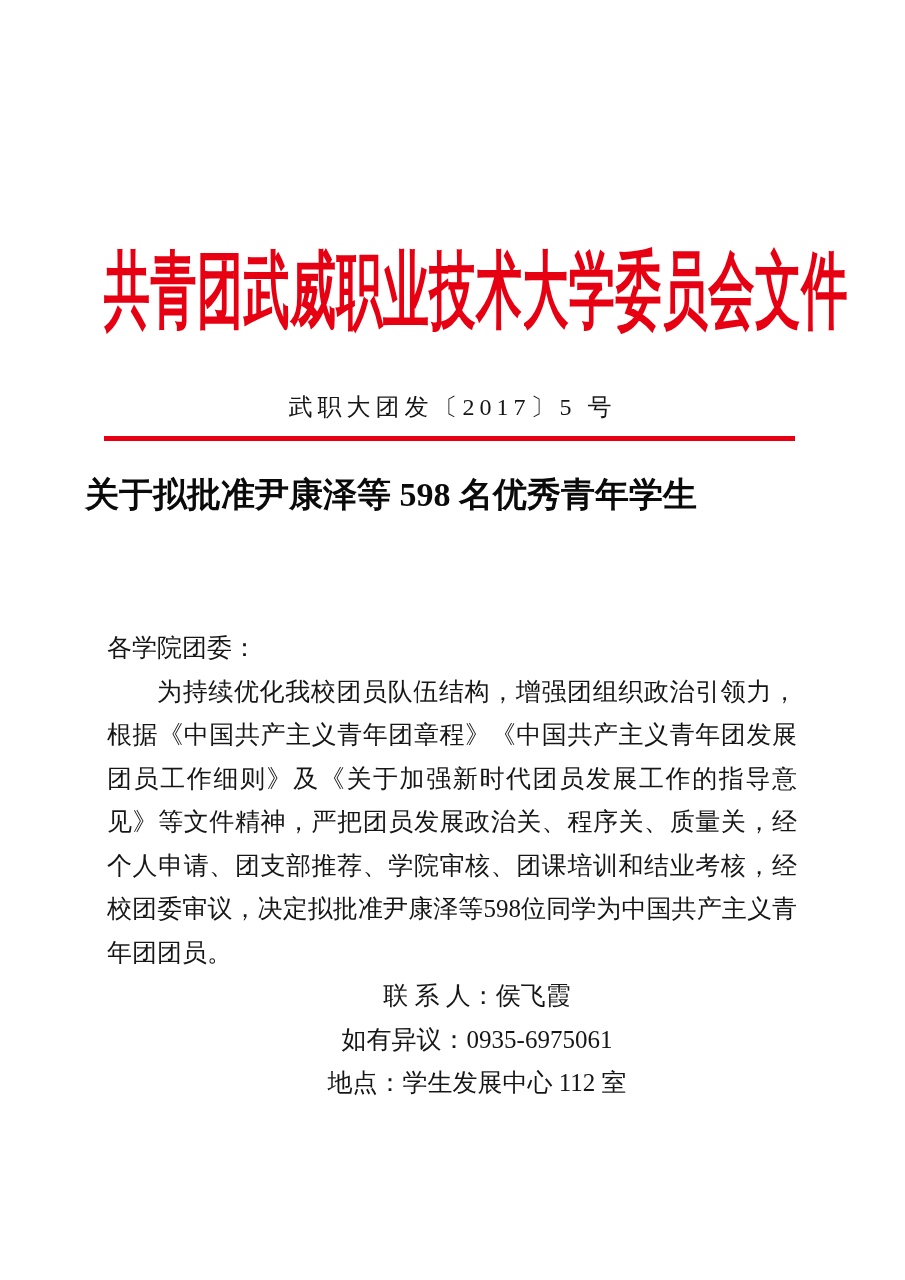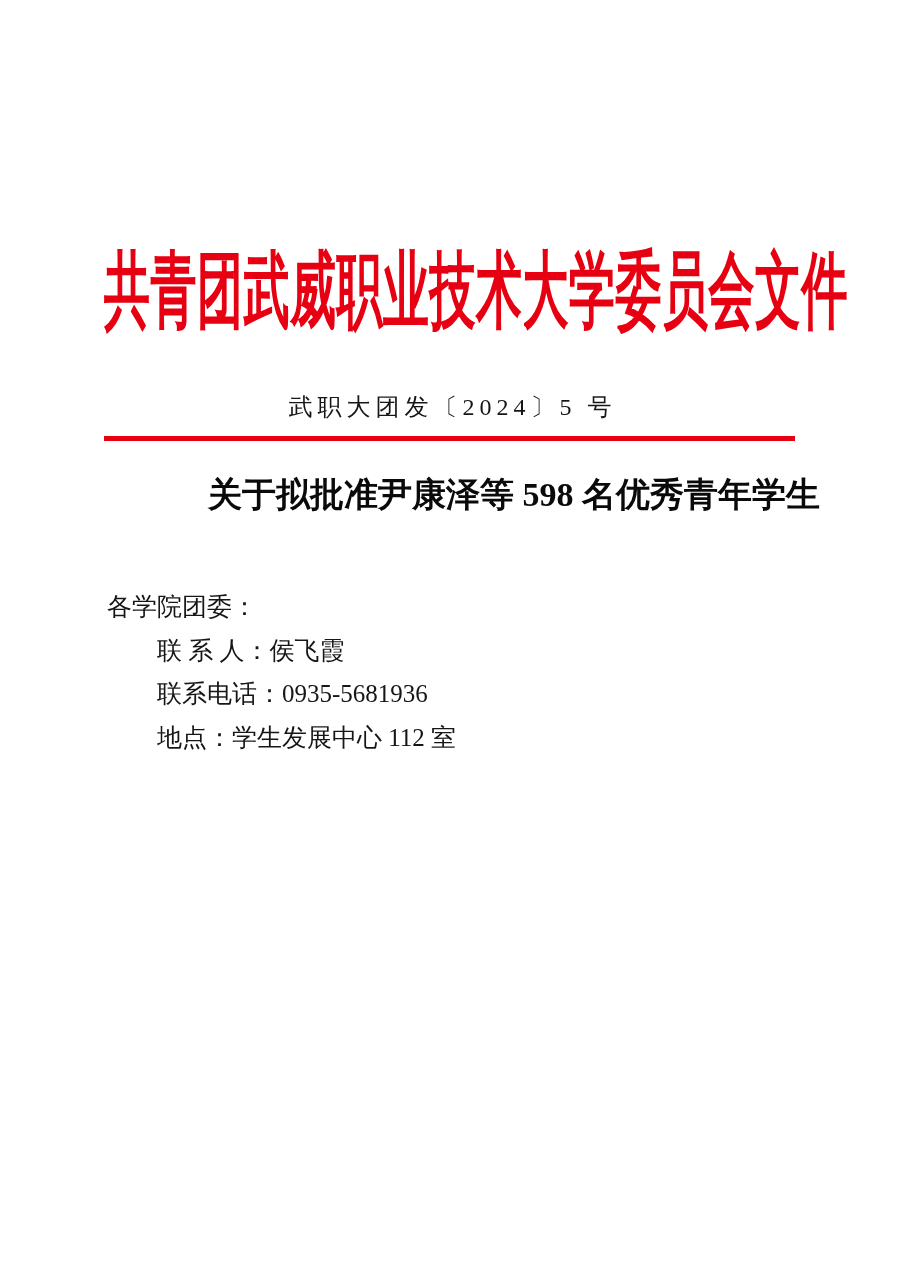--- a/index.html
+++ b/index.html
@@ -49,62 +49,64 @@
     left: 104px;
     width: 691px;
     height: 5px;
     background: #e60011;
   }
   .doc-title {
     position: absolute;
     top: 468px;
     left: 85px;
     width: 735px;
-    text-align: right;
+    text-align: left;
     font-size: 34px;
     font-weight: 700;
     line-height: 53px;
     color: #0a0a0a;
   }
   .body-block {
     position: absolute;
     top: 585px;
     left: 107px;
     width: 690px;
     font-size: 25px;
     line-height: 43.5px;
     color: #161616;
     text-align: justify;
   }
   .salutation {
     text-indent: 0;
+    margin-top: 41px;
   }
   .para {
     text-indent: 2em;
   }
   .contact-line {
     text-indent: 2em;
-    text-align: left;
+    text-align: center;
   }
 </style>
 </head>
 <body>
 
 <div class="page">
 
   <div class="org-title">共青团武威职业技术大学委员会文件</div>
 
-  <div class="doc-number">武职大团发〔2024〕5 号</div>
+  <div class="doc-number">武职大团发〔2017〕5 号</div>
 
   <div class="red-rule"></div>
 
   <div class="doc-title">
     <div>关于拟批准尹康泽等 598 名优秀青年学生</div>
   </div>
 
   <div class="body-block">
     <p class="salutation">各学院团委：</p>
+    <p class="para">为持续优化我校团员队伍结构，增强团组织政治引领力，根据《中国共产主义青年团章程》《中国共产主义青年团发展团员工作细则》及《关于加强新时代团员发展工作的指导意见》等文件精神，严把团员发展政治关、程序关、质量关，经个人申请、团支部推荐、学院审核、团课培训和结业考核，经校团委审议，决定拟批准尹康泽等598位同学为中国共产主义青年团团员。</p>
     <p class="contact-line"><span>联 系 人：</span><span>侯飞霞</span></p>
-    <p class="contact-line"><span>联系电话：</span><span>0935-5681936</span></p>
+    <p class="contact-line"><span>如有异议：</span><span>0935-6975061</span></p>
     <p class="contact-line"><span>地点：</span><span>学生发展中心 112 室</span></p>
   </div>
 
 </div>
 
 </body></html>

